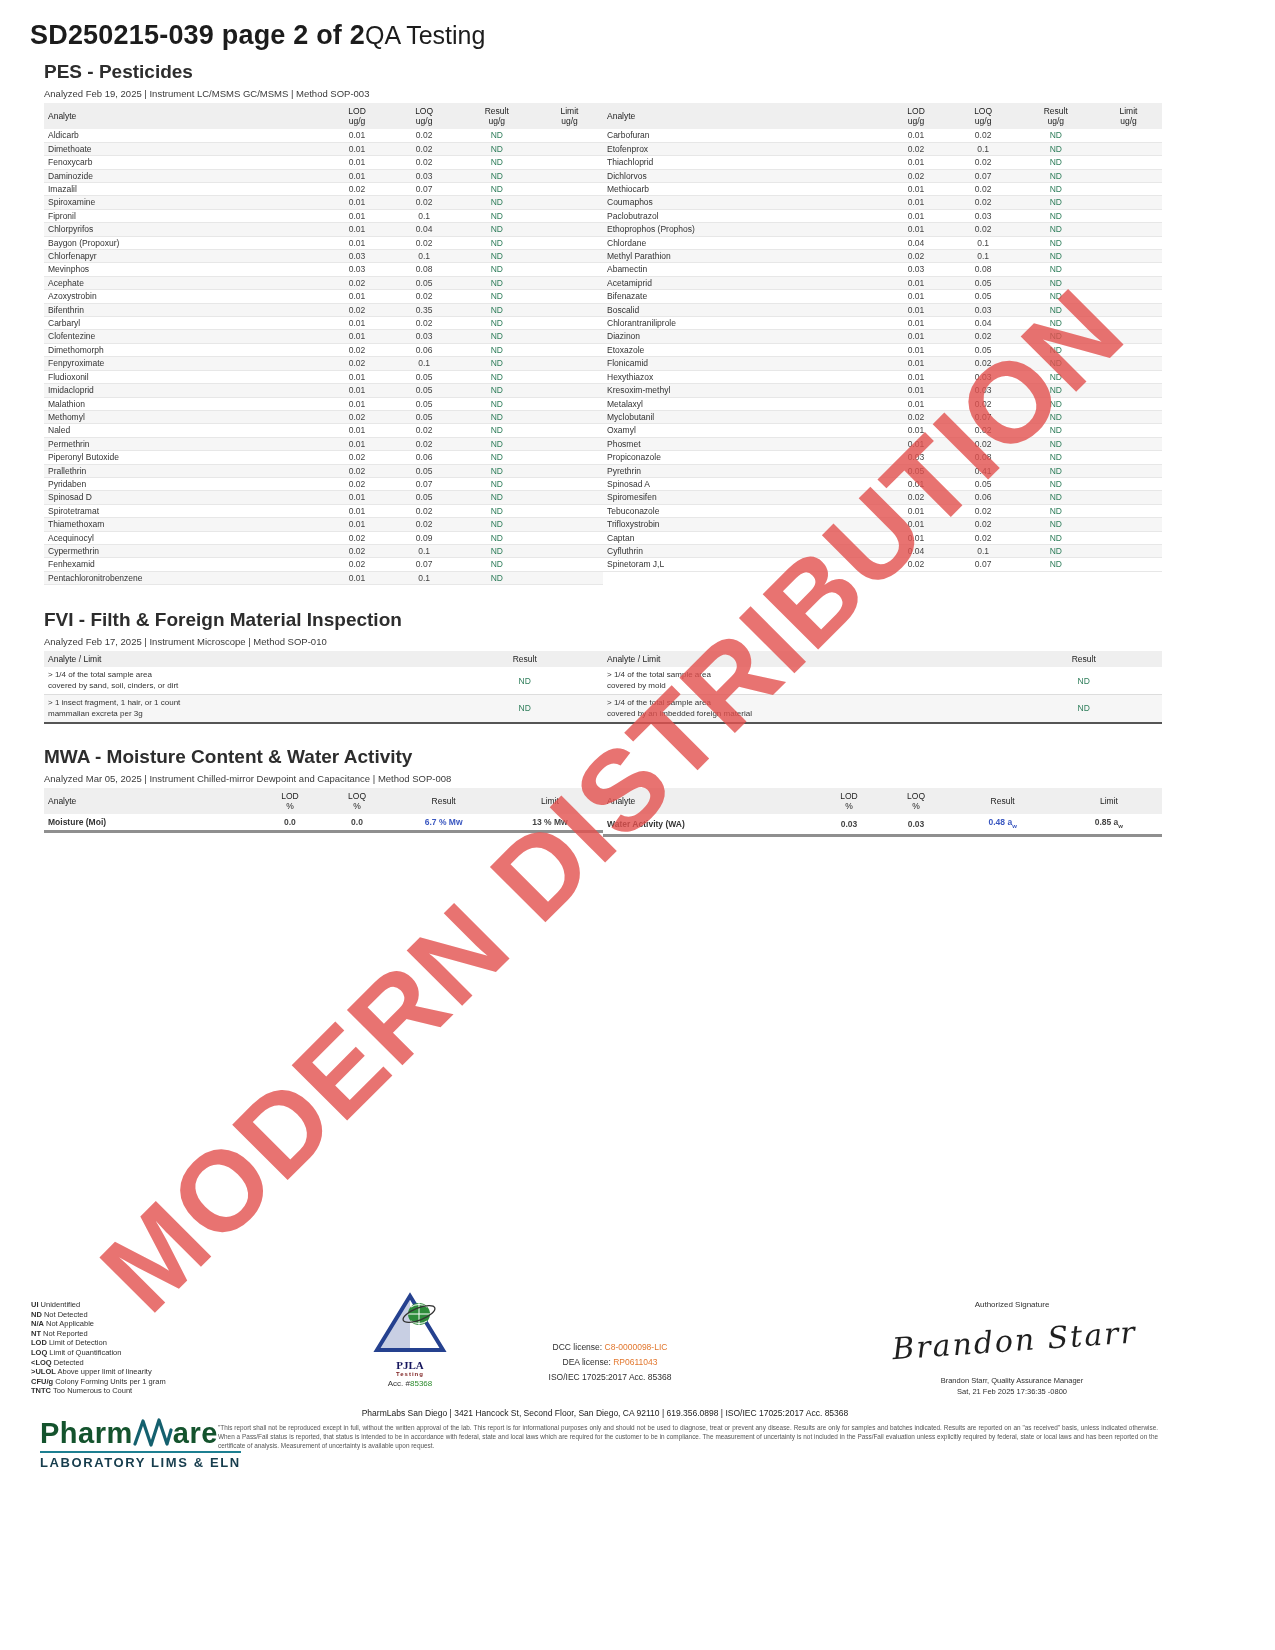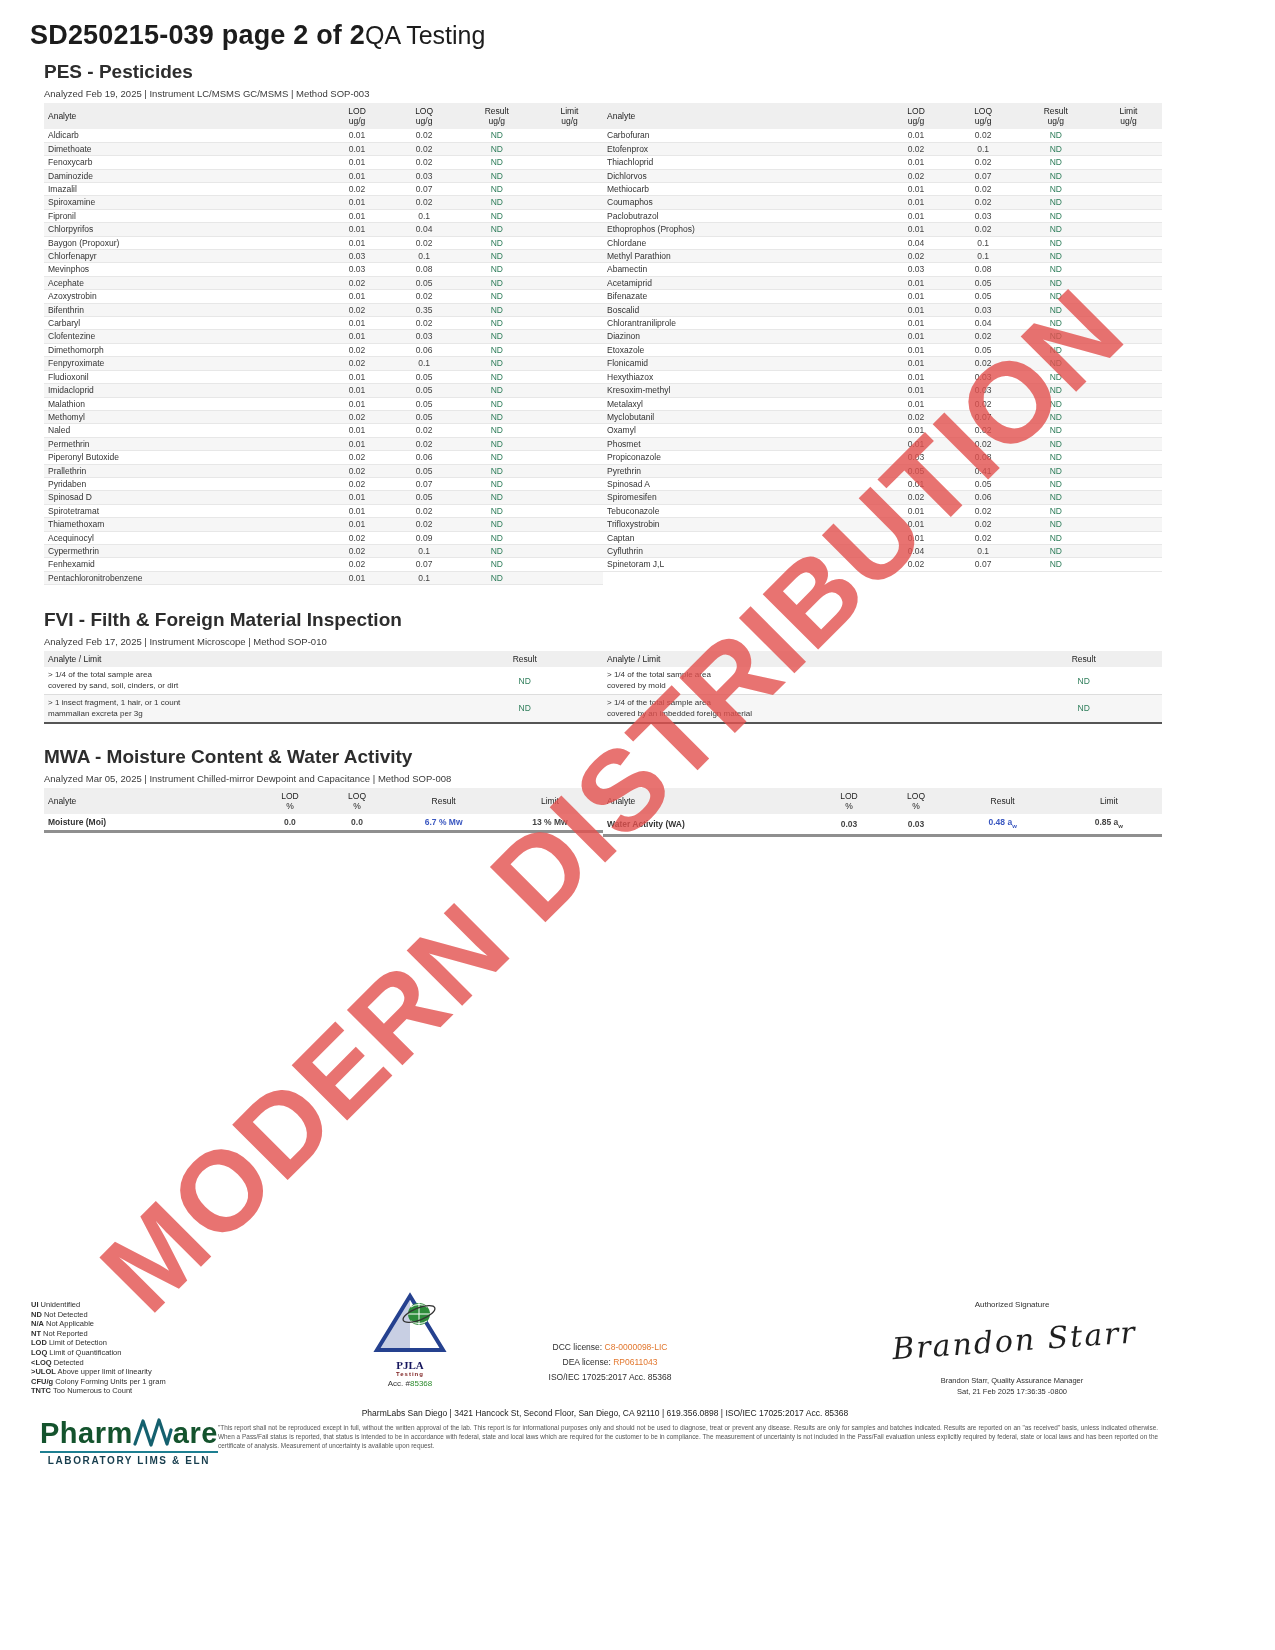--- a/index.html
+++ b/index.html
@@ -60,21 +60,21 @@
   .sig-script{font-family:"DejaVu Serif",serif;font-style:italic;font-size:30px;color:#1f1f1f;
     transform:rotate(-4deg);margin-top:14px;letter-spacing:2px;white-space:nowrap;}
   .sig-name{font-size:7.5px;color:#2f2f2f;margin-top:18px;}
   .sig-date{font-size:7.5px;color:#2f2f2f;margin-top:2px;}
   .address{position:absolute;left:0;top:1408px;width:1210px;text-align:center;font-size:8.5px;color:#222;z-index:1;}
   .disclaimer{position:absolute;left:218px;top:1424px;width:940px;font-size:6.4px;color:#555;
     line-height:1.4;text-align:justify;z-index:1;}
   .pharmware{position:absolute;left:40px;top:1418px;z-index:1;}
   .pw-row{display:flex;align-items:flex-end;}
   .pw-word{font-size:29px;font-weight:600;color:#14532d;letter-spacing:.5px;line-height:1;}
-  .pw-sub{font-size:10px;font-weight:700;color:#173d4d;letter-spacing:1.6px;border-top:2px solid #1d7f91;
+  .pw-sub{font-size:13px;font-weight:700;color:#173d4d;letter-spacing:1.6px;border-top:2px solid #1d7f91;
     margin-top:3px;padding-top:2px;text-align:center;}
 </style>
 </head>
 <body>
 
 <div class="page">
 
   <div class="page-header">
     <div class="doc-title">SD250215-039 page 2 of 2</div>
     <div class="qa-title">QA Testing</div>

